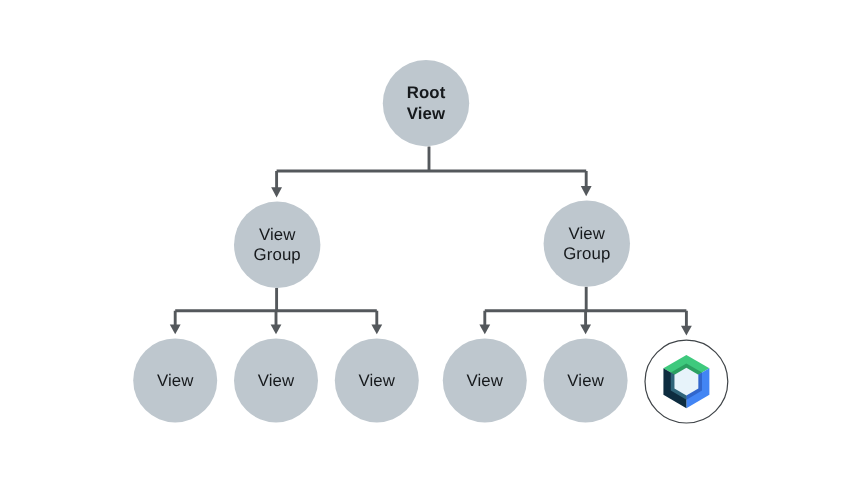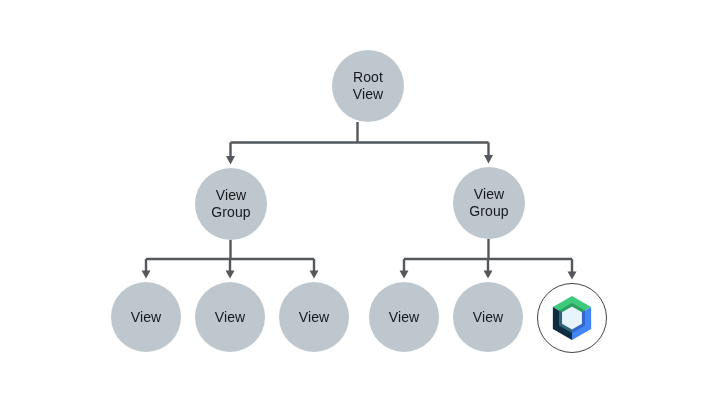--- a/index.html
+++ b/index.html
@@ -76,21 +76,21 @@
     <polygon class="arrow" points="141.5,270.5 150.5,270.5 146,278.5"></polygon>
     <polygon class="arrow" points="225.5,270.5 234.5,270.5 230,278.5"></polygon>
     <polygon class="arrow" points="309.5,270.5 318.5,270.5 314,278.5"></polygon>
 
     <path class="cline" d="M488.5 239 V259 M404 259 H572 M404 259 V271 M488 259 V271 M572 259 V272"></path>
     <polygon class="arrow" points="399.5,270.5 408.5,270.5 404,278.5"></polygon>
     <polygon class="arrow" points="483.5,270.5 492.5,270.5 488,278.5"></polygon>
     <polygon class="arrow" points="567.5,271.5 576.5,271.5 572,279.5"></polygon>
   </svg>
 
-  <div class="node size-72" style="left:332px; top:50px;">
+  <div class="node size-72" style="left:319px; top:50px;font-weight:bold;">
     <span>Root
 View</span>
   </div>
 
   <div class="node size-72" style="left:195px; top:168px;">
     <span>View
 Group</span>
   </div>
 
   <div class="node size-72" style="left:453px; top:167px;">

